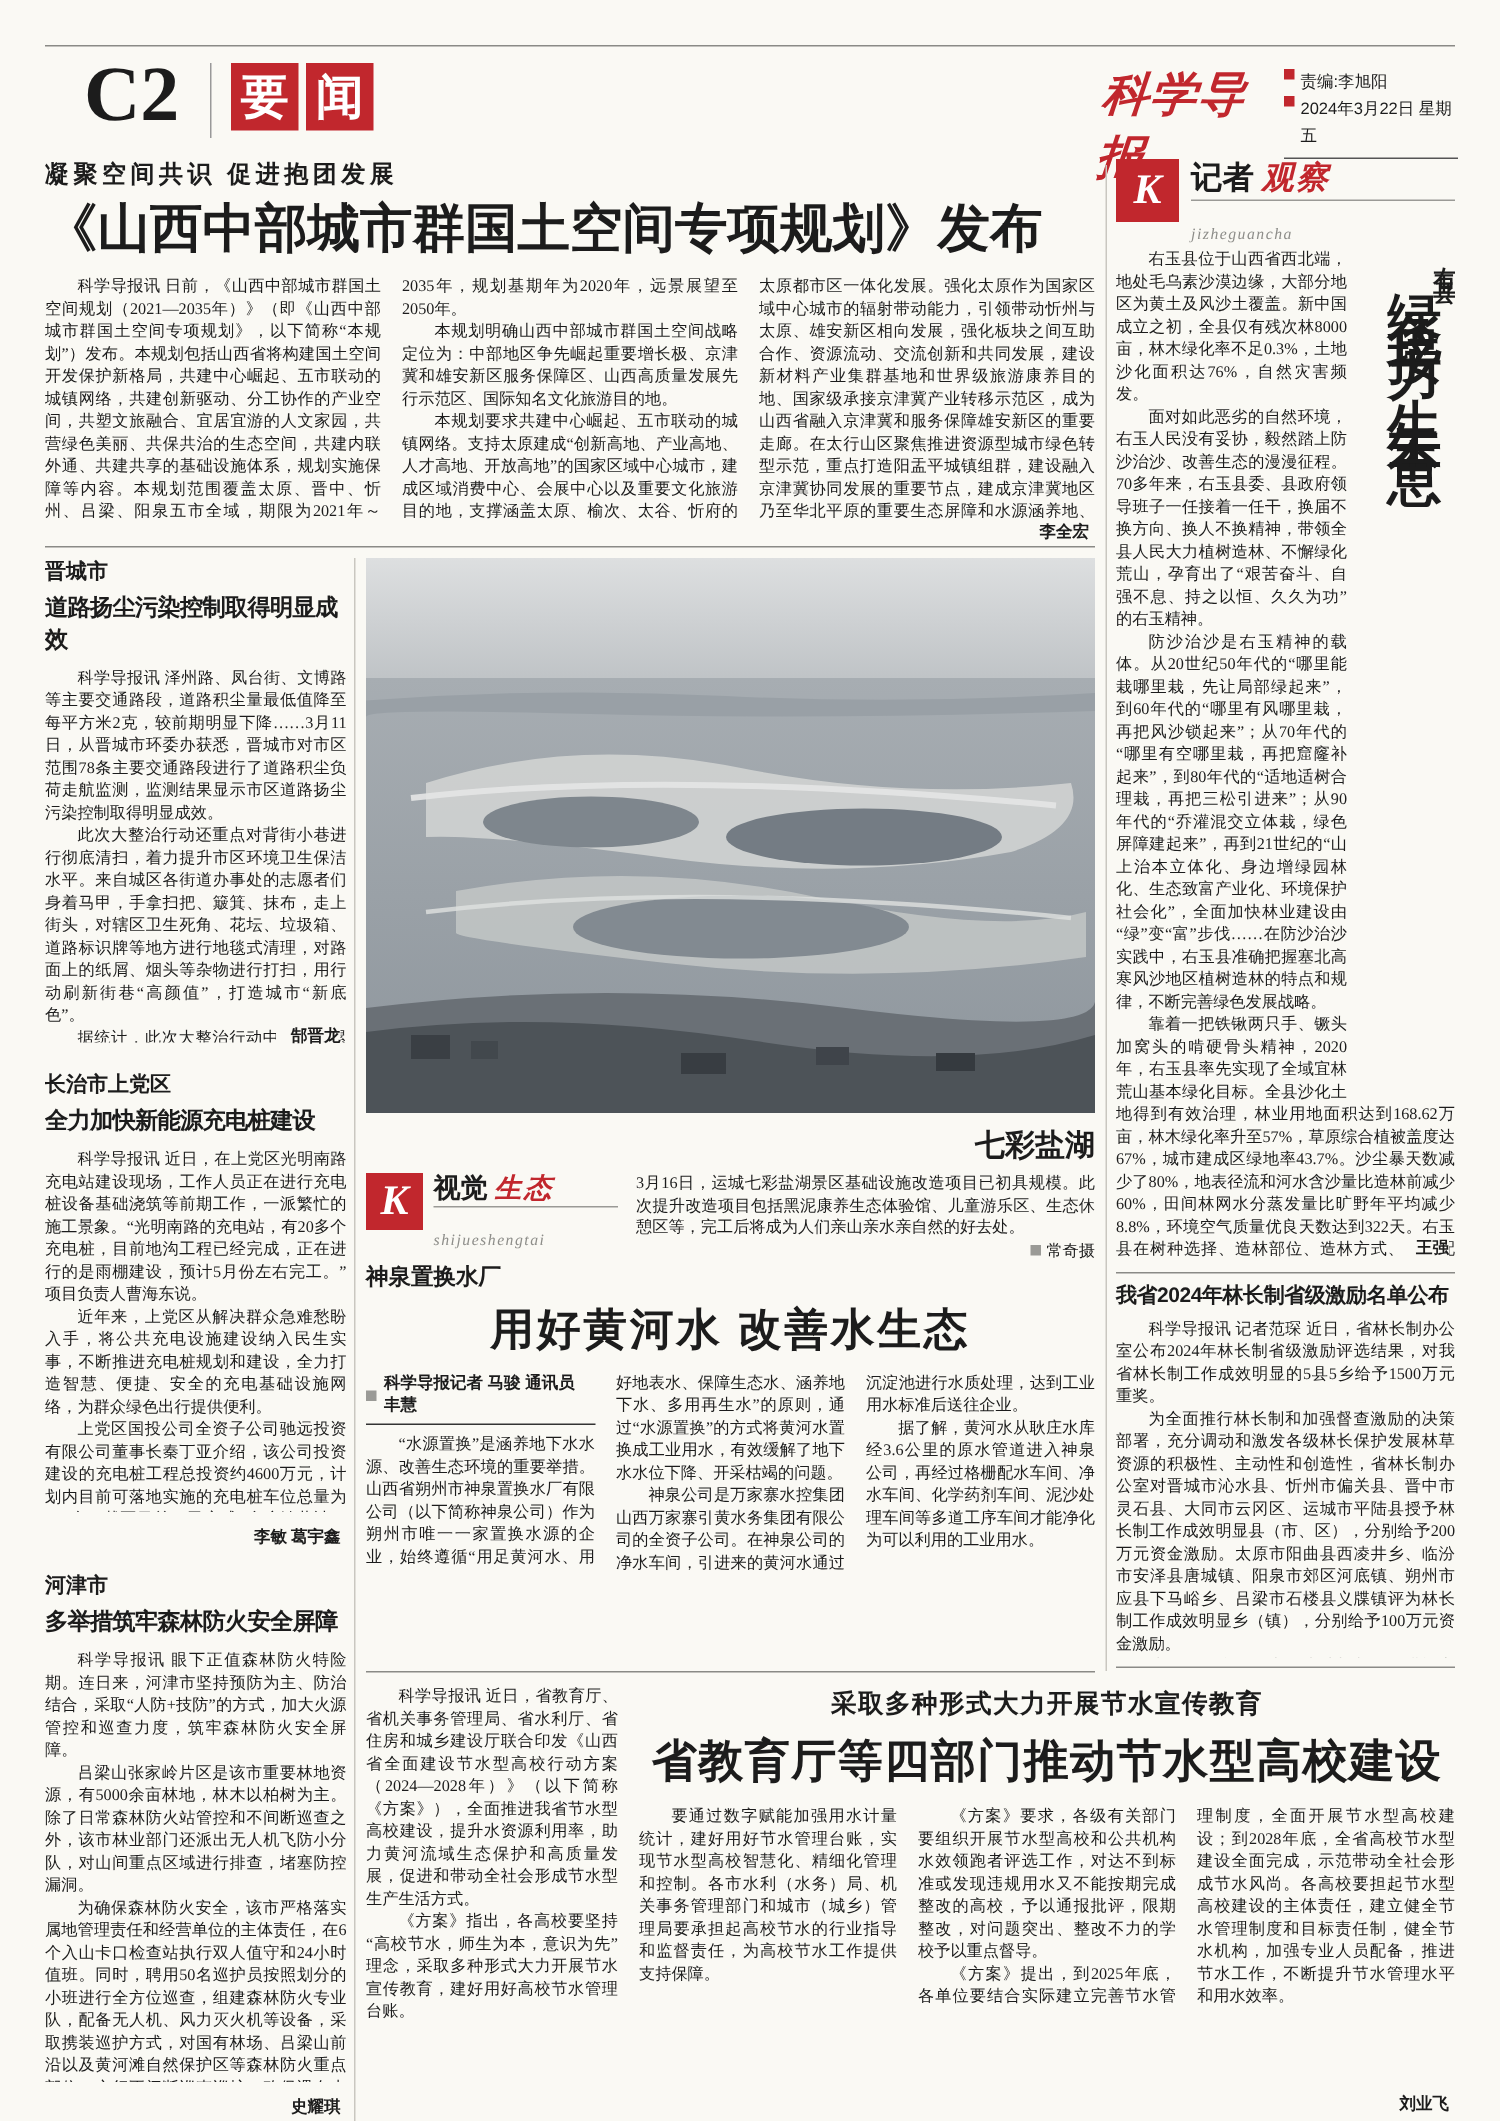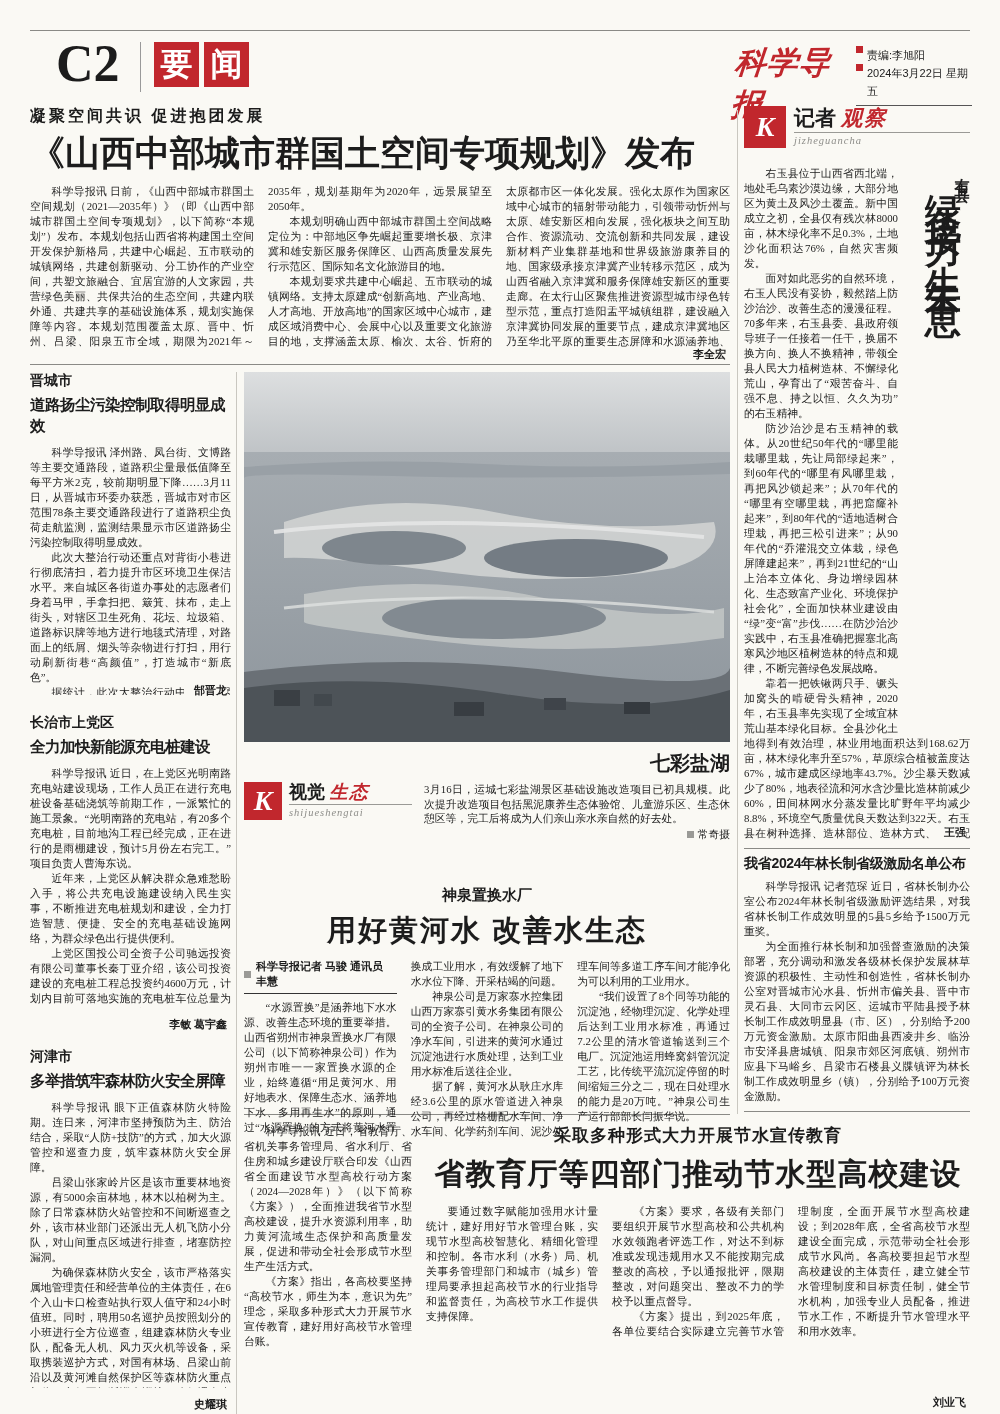--- a/index.html
+++ b/index.html
@@ -53,29 +53,29 @@
   #caption-block{left:244px;top:750px;width:486px;height:86px;}
   .photo-title{text-align:right;font-family:"Liberation Sans",sans-serif;font-weight:900;font-size:20px;}
   .cap-row{display:flex;margin-top:5px;gap:12px;}
   .brand{width:168px;display:flex;gap:7px;align-items:flex-start;}
   .kbox{width:38px;height:38px;background:#c1272d;color:#fff;text-align:center;line-height:38px;
         font-family:"Liberation Serif",serif;font-weight:bold;font-style:italic;font-size:28px;flex:none;}
   .brand-txt{flex:1;}
   .brand-title{font-size:18px;line-height:20px;white-space:nowrap;}
   .brand-title .b1{font-family:"Liberation Sans",sans-serif;font-weight:bold;}
   .brand-title .b2{color:#c1272d;font-style:italic;font-weight:bold;letter-spacing:2px;}
-  .brand-pinyin{border-top:1px solid #9a9a96;margin-top:2px;padding-top:2px;font-style:italic;
+  .brand-pinyin{border-top:1px solid #9a9a96;margin-top:2px;padding-top:17px;font-style:italic;
                 font-size:10.5px;color:#8d8d89;letter-spacing:1px;}
   .cap-text{flex:1;font-size:10.8px;line-height:14.5px;text-align:justify;}
   .credit{text-align:right;font-size:10.8px;margin-top:1px;}
   .credit .graysq{margin-right:4px;}
 
   
   #shenquan{left:244px;top:842px;width:486px;height:272px;border-bottom:1px solid #8a8a86;}
-  .kicker-center{text-align:center;font-family:Liberation Mono, monospace;font-weight:bold;font-size:15px;margin-top:44px;}
+  .kicker-center{font-family:Liberation Mono, monospace;font-weight:bold;font-size:15px;}
   .headline-center{text-align:center;font-family:"Liberation Sans","DejaVu Sans",sans-serif;font-weight:900;
                    font-size:29px;letter-spacing:2px;margin:6px 0 8px;}
   #shenquan-body{height:188px;position:relative;}
   .byline-box{display:flex;align-items:center;gap:5px;font-family:"Liberation Sans",sans-serif;font-weight:bold;
               font-size:11px;border-bottom:1px solid #333;padding-bottom:4px;margin-bottom:6px;text-indent:0;}
 
   
   #right-rail{left:744px;top:106px;width:226px;}
   .observer-brand{display:flex;gap:8px;align-items:flex-start;height:52px;}
   #observer-article{position:relative;height:676px;margin-top:8px;overflow:hidden;font-size:10.8px;line-height:15px;}
@@ -232,21 +232,20 @@
     <div class="headline-center">用好黄河水  改善水生态</div>
     <div class="cols3 body-txt" id="shenquan-body">
       <div class="byline-box">
         <span class="graysq"></span>
         <span>科学导报记者 马骏 通讯员 丰慧</span>
       </div>
       <div>
           <p class="para">“水源置换”是涵养地下水水源、改善生态环境的重要举措。山西省朔州市神泉置换水厂有限公司（以下简称神泉公司）作为朔州市唯一一家置换水源的企业，始终遵循“用足黄河水、用好地表水、保障生态水、涵养地下水、多用再生水”的原则，通过“水源置换”的方式将黄河水置换成工业用水，有效缓解了地下水水位下降、开采枯竭的问题。</p>
           <p class="para">神泉公司是万家寨水控集团山西万家寨引黄水务集团有限公司的全资子公司。在神泉公司的净水车间，引进来的黄河水通过沉淀池进行水质处理，达到工业用水标准后送往企业。</p>
           <p class="para">据了解，黄河水从耿庄水库经3.6公里的原水管道进入神泉公司，再经过格栅配水车间、净水车间、化学药剂车间、泥沙处理车间等多道工序车间才能净化为可以利用的工业用水。</p>
-          <p class="para">“我们设置了8个同等功能的沉淀池，经物理沉淀、化学处理后达到工业用水标准，再通过7.2公里的清水管道输送到三个电厂。沉淀池运用蜂窝斜管沉淀工艺，比传统平流沉淀停留的时间缩短三分之二，现在日处理水的能力是20万吨。”神泉公司生产运行部部长闫振华说。</p>
         </div>
     </div>
   </div>
 
   <div class="abs" id="right-rail">
 
     <div class="observer-brand">
       <div class="kbox" style="width:42px;height:42px;line-height:42px;">K</div>
       <div class="brand-txt">
         <div class="brand-title" style="font-size:21px;line-height:24px;">

